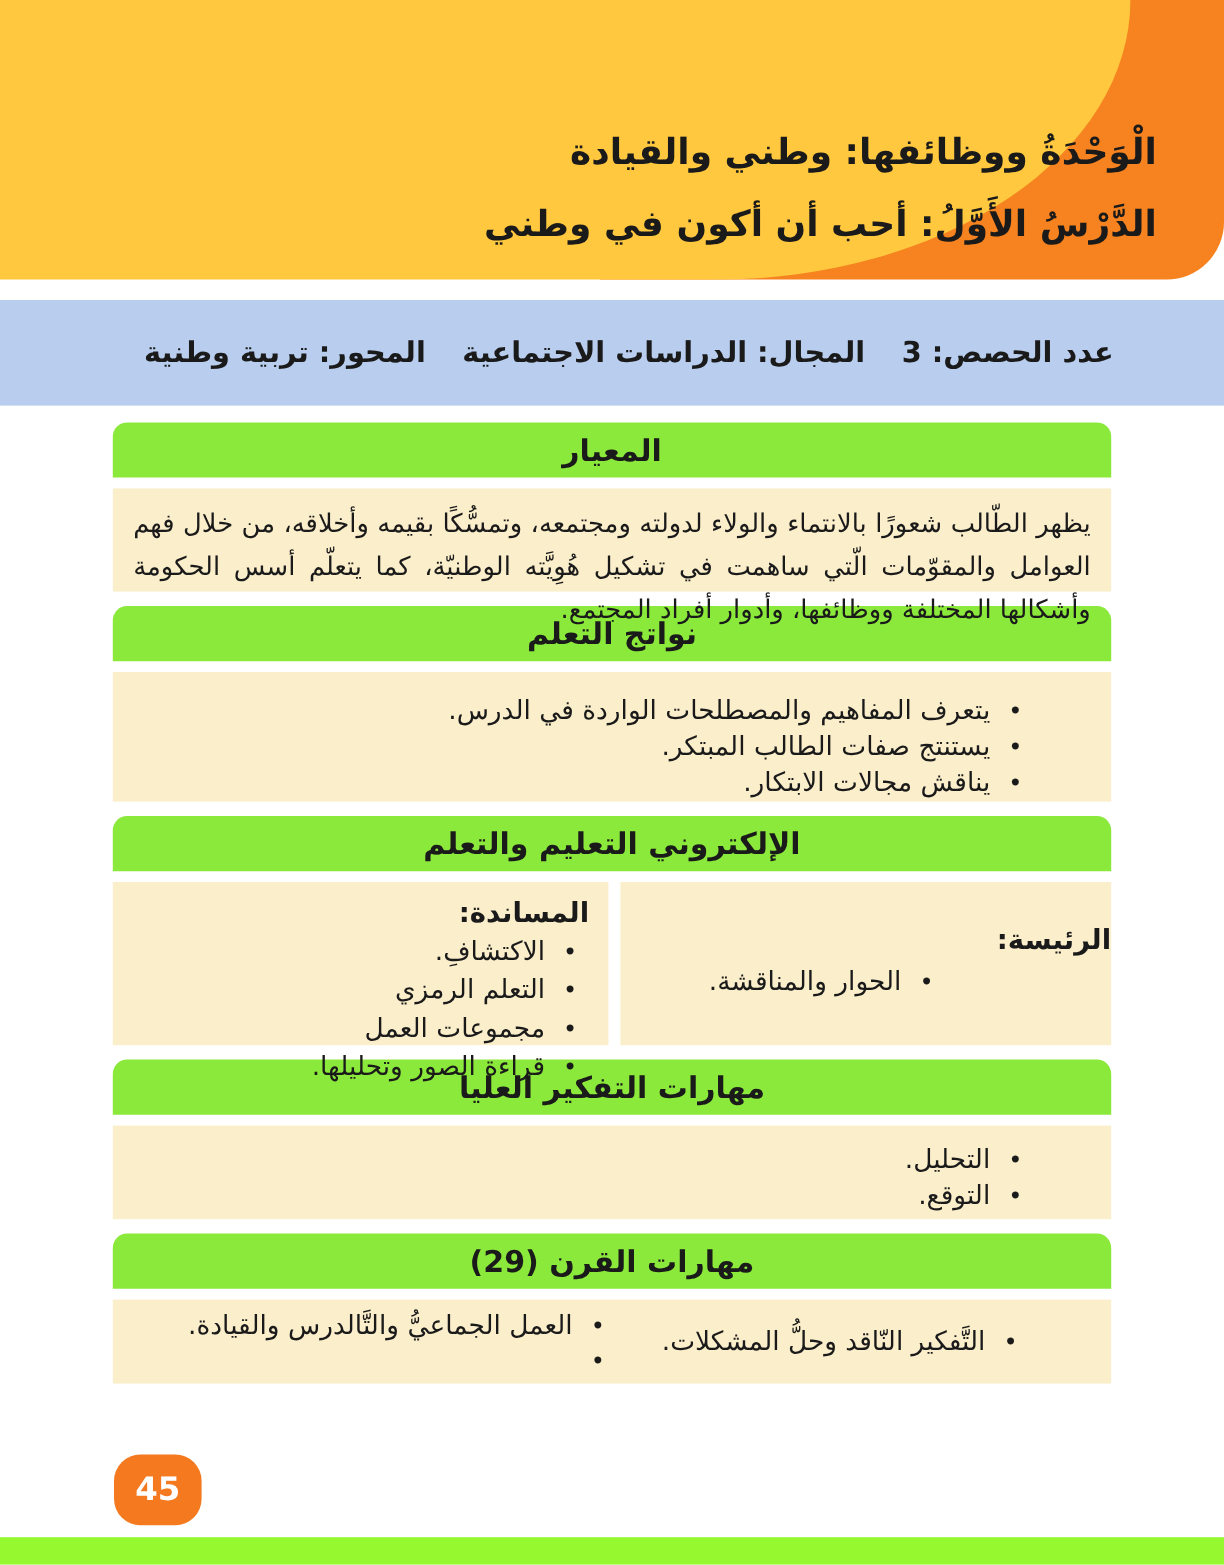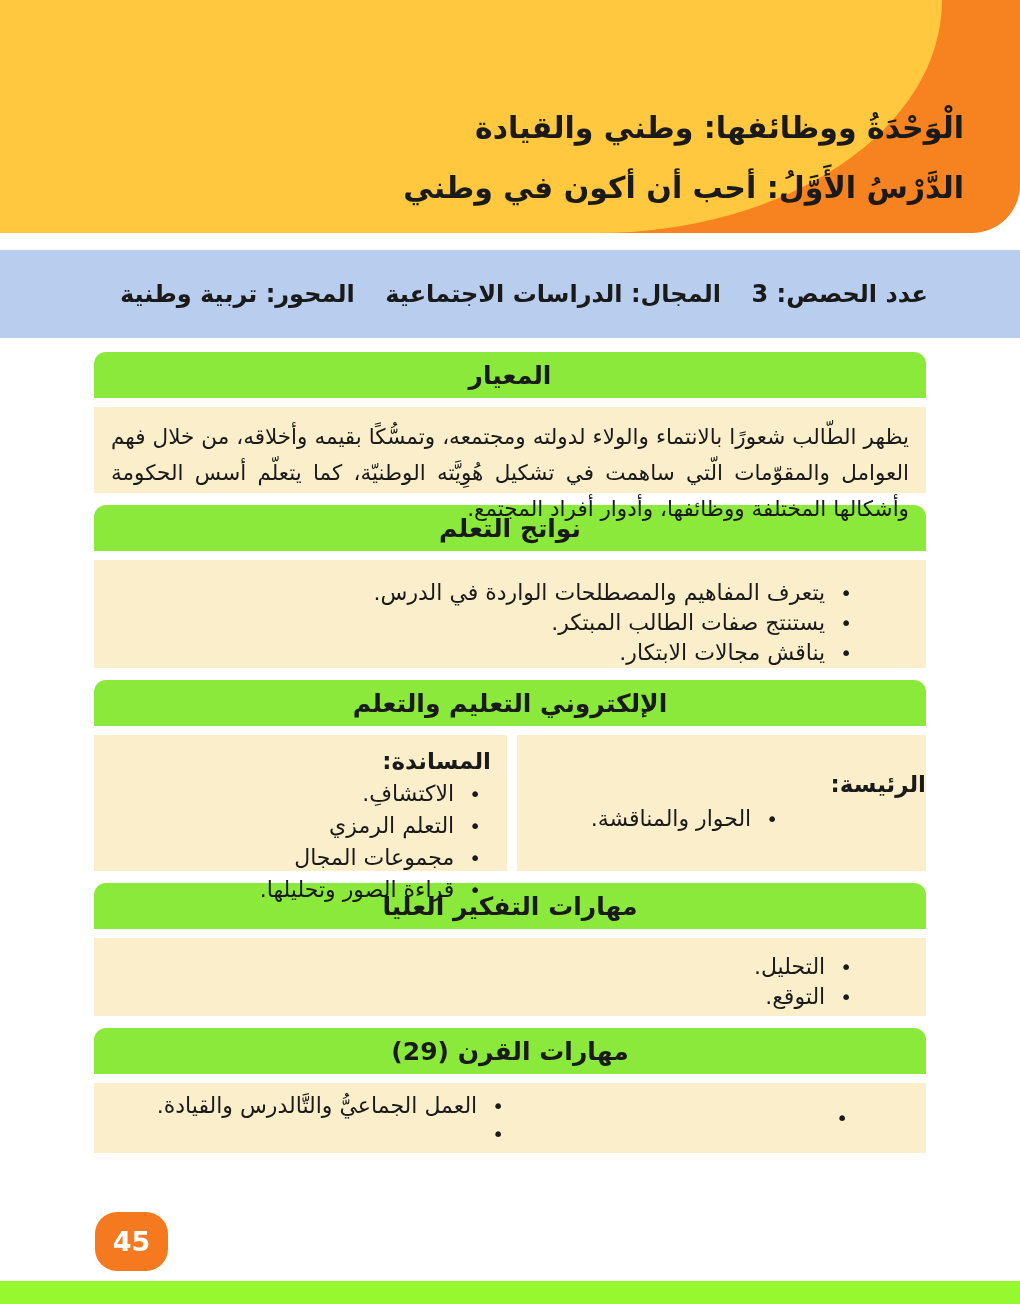--- a/index.html
+++ b/index.html
@@ -142,21 +142,21 @@
             <div class="bullet-item">
               <span class="bullet-dot">•</span>
               <span>الاكتشافِ.</span>
             </div>
             <div class="bullet-item">
               <span class="bullet-dot">•</span>
               <span>التعلم الرمزي</span>
             </div>
             <div class="bullet-item">
               <span class="bullet-dot">•</span>
-              <span>مجموعات المجال</span>
+              <span>مجموعات العمل</span>
             </div>
             <div class="bullet-item">
               <span class="bullet-dot">•</span>
               <span>قراءة الصور وتحليلها.</span>
             </div>
           </div>
       </div>
     </div>
   </div>
 
@@ -173,20 +173,21 @@
         </div>
       </div>
   </div>
 
   <div class="section">
     <div class="section-header">مهارات القرن (29)</div>
     <div class="section-body century-body">
       <div class="century-half century-right">
           <div class="bullet-item">
             <span class="bullet-dot">•</span>
+            <span>التَّفكير النّاقد وحلُّ المشكلات.</span>
           </div>
         </div>
       <div class="century-half century-left">
           <div class="bullet-item">
             <span class="bullet-dot">•</span>
             <span>العمل الجماعيُّ والتَّالدرس والقيادة.</span>
           </div>
           <div class="bullet-item">
             <span class="bullet-dot">•</span>
           </div>

